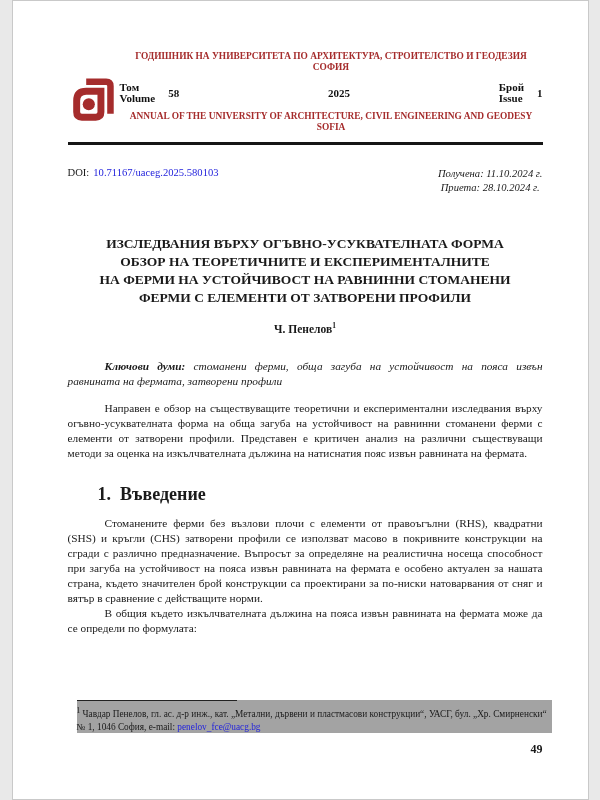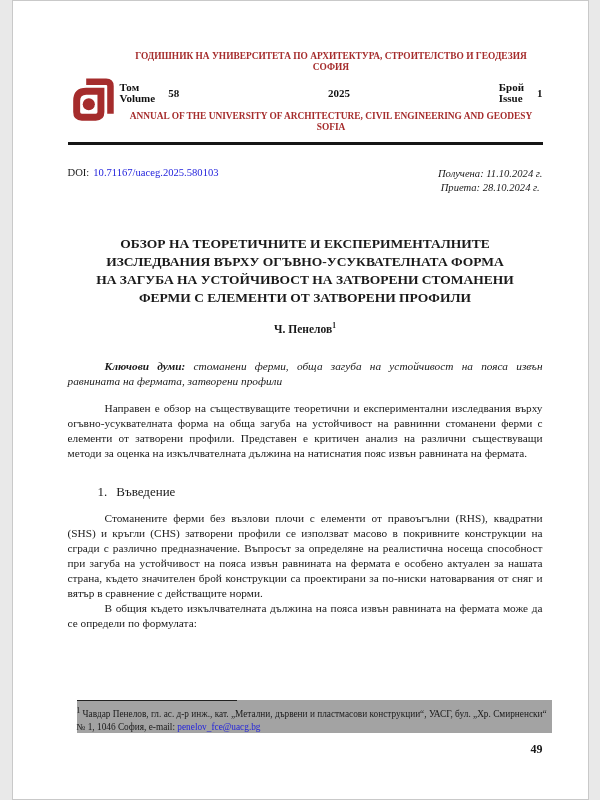--- a/index.html
+++ b/index.html
@@ -39,21 +39,21 @@
 
   
   .title{margin-top:40px;text-align:center;font-weight:bold;font-size:13.5px;line-height:18px;}
   .author{margin-top:14px;text-align:center;font-weight:bold;font-size:11.5px;}
   sup{font-size:7.5px;}
   .keywords{margin-top:24px;text-align:justify;text-indent:37px;font-style:italic;font-size:11.3px;line-height:15px;}
   .kw-label{font-weight:bold;}
   .abstract-h{margin-top:27px;text-align:center;font-weight:bold;font-size:11.5px;}
   .para{text-align:justify;text-indent:37px;font-size:11.3px;line-height:15px;}
   .abstract{margin-top:12px;}
-  .sec-h{margin-top:23px;font-weight:normal;font-size:13px;padding-left:30px;}
+  .sec-h{margin-top:23px;font-weight:bold;font-size:18px;padding-left:30px;}
   .sec-num{margin-right:9px;}
   .p1{margin-top:11px;}
 
   
   .footnote{position:absolute;left:64px;top:699px;width:475px;font-size:9.3px;line-height:12.5px;background:#a3a3a3;}
   .footnote-rule{width:160px;border-top:1px solid #222;margin-bottom:4px;}
   .pageno{position:absolute;top:741px;left:55px;width:475px;text-align:right;font-weight:bold;font-size:12px;}
 </style>
 </head>
 <body>
@@ -102,23 +102,23 @@
       <div class="doi">
         <span>DOI:</span><a class="link">10.71167/uaceg.2025.580103</a>
       </div>
       <div class="dates">
         <div>Получена: 11.10.2024 г.</div>
         <div>Приета: 28.10.2024 г.</div>
       </div>
     </div>
 
     <div class="title">
+      <div>ИЗСЛЕДВАНИЯ ВЪРХУ ОГЪВНО-УСУКВАТЕЛНАТА ФОРМА</div>
       <div>ОБЗОР НА ТЕОРЕТИЧНИТЕ И ЕКСПЕРИМЕНТАЛНИТЕ</div>
-      <div>ИЗСЛЕДВАНИЯ ВЪРХУ ОГЪВНО-УСУКВАТЕЛНАТА ФОРМА</div>
-      <div>НА ЗАГУБА НА УСТОЙЧИВОСТ НА ЗАТВОРЕНИ СТОМАНЕНИ</div>
+      <div>НА ФЕРМИ НА УСТОЙЧИВОСТ НА РАВНИННИ СТОМАНЕНИ</div>
       <div>ФЕРМИ С ЕЛЕМЕНТИ ОТ ЗАТВОРЕНИ ПРОФИЛИ</div>
     </div>
 
     <div class="author">
       <span>Ч. Пенелов</span><sup>1</sup>
     </div>
 
     <div class="keywords">
       <span class="kw-label">Ключови думи:</span><span> стоманени ферми, обща загуба на устойчивост на пояса извън равнината на фермата, затворени профили</span>
     </div>

